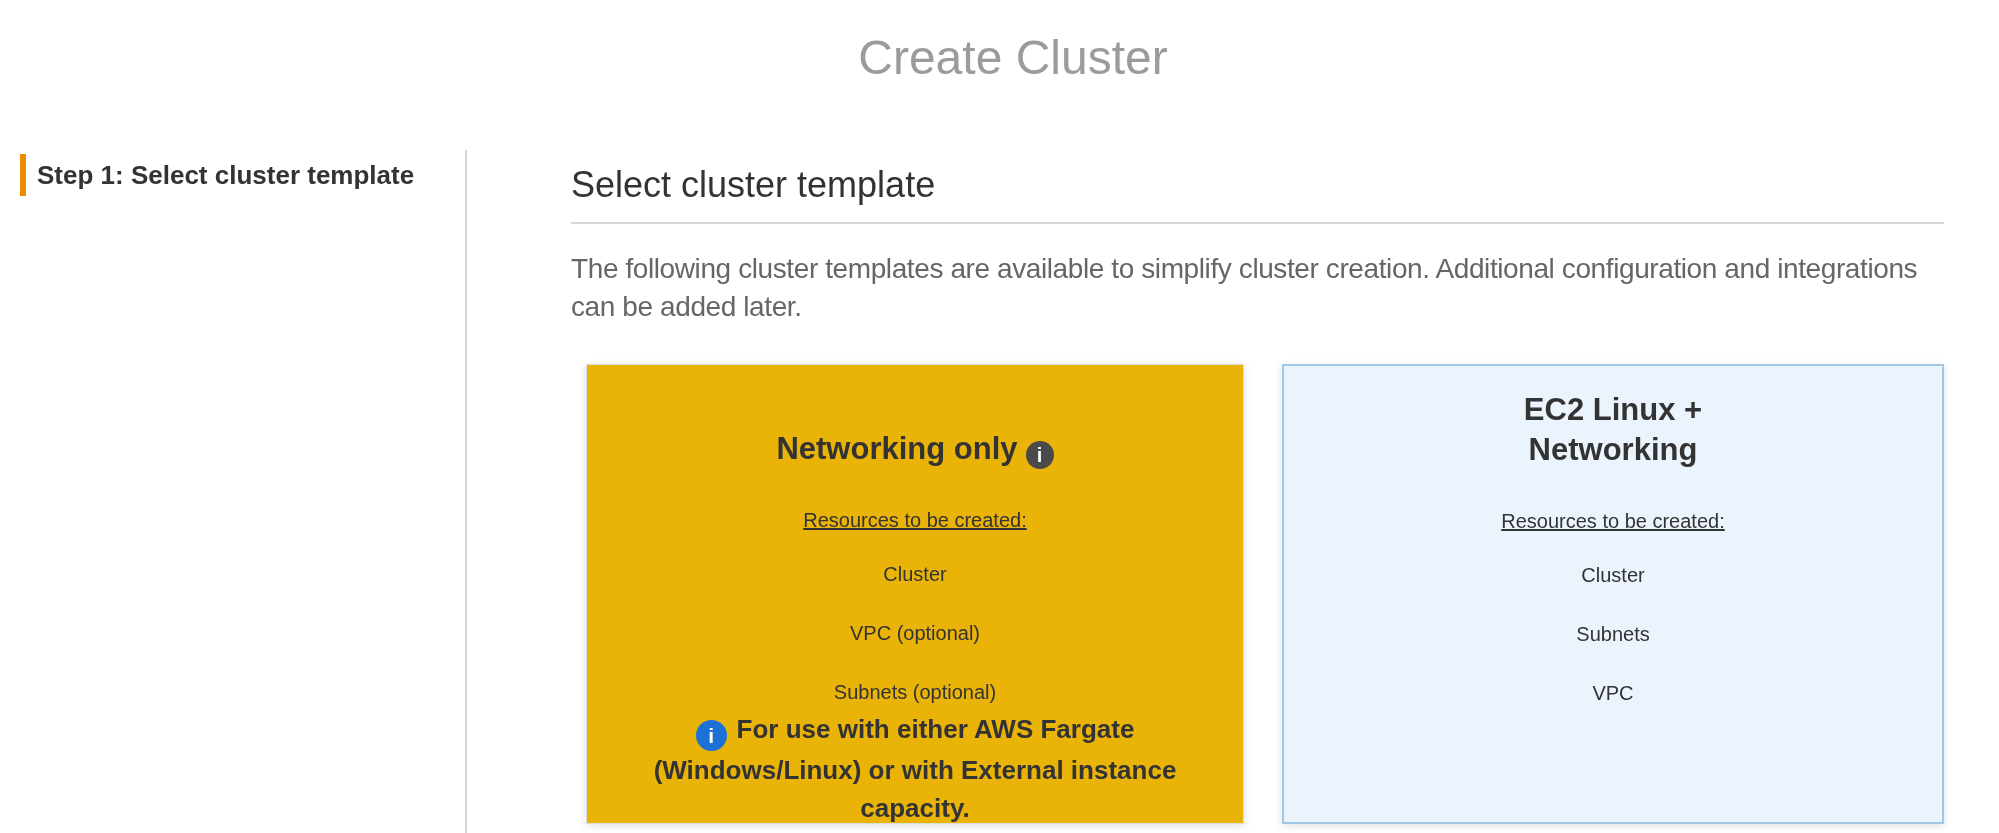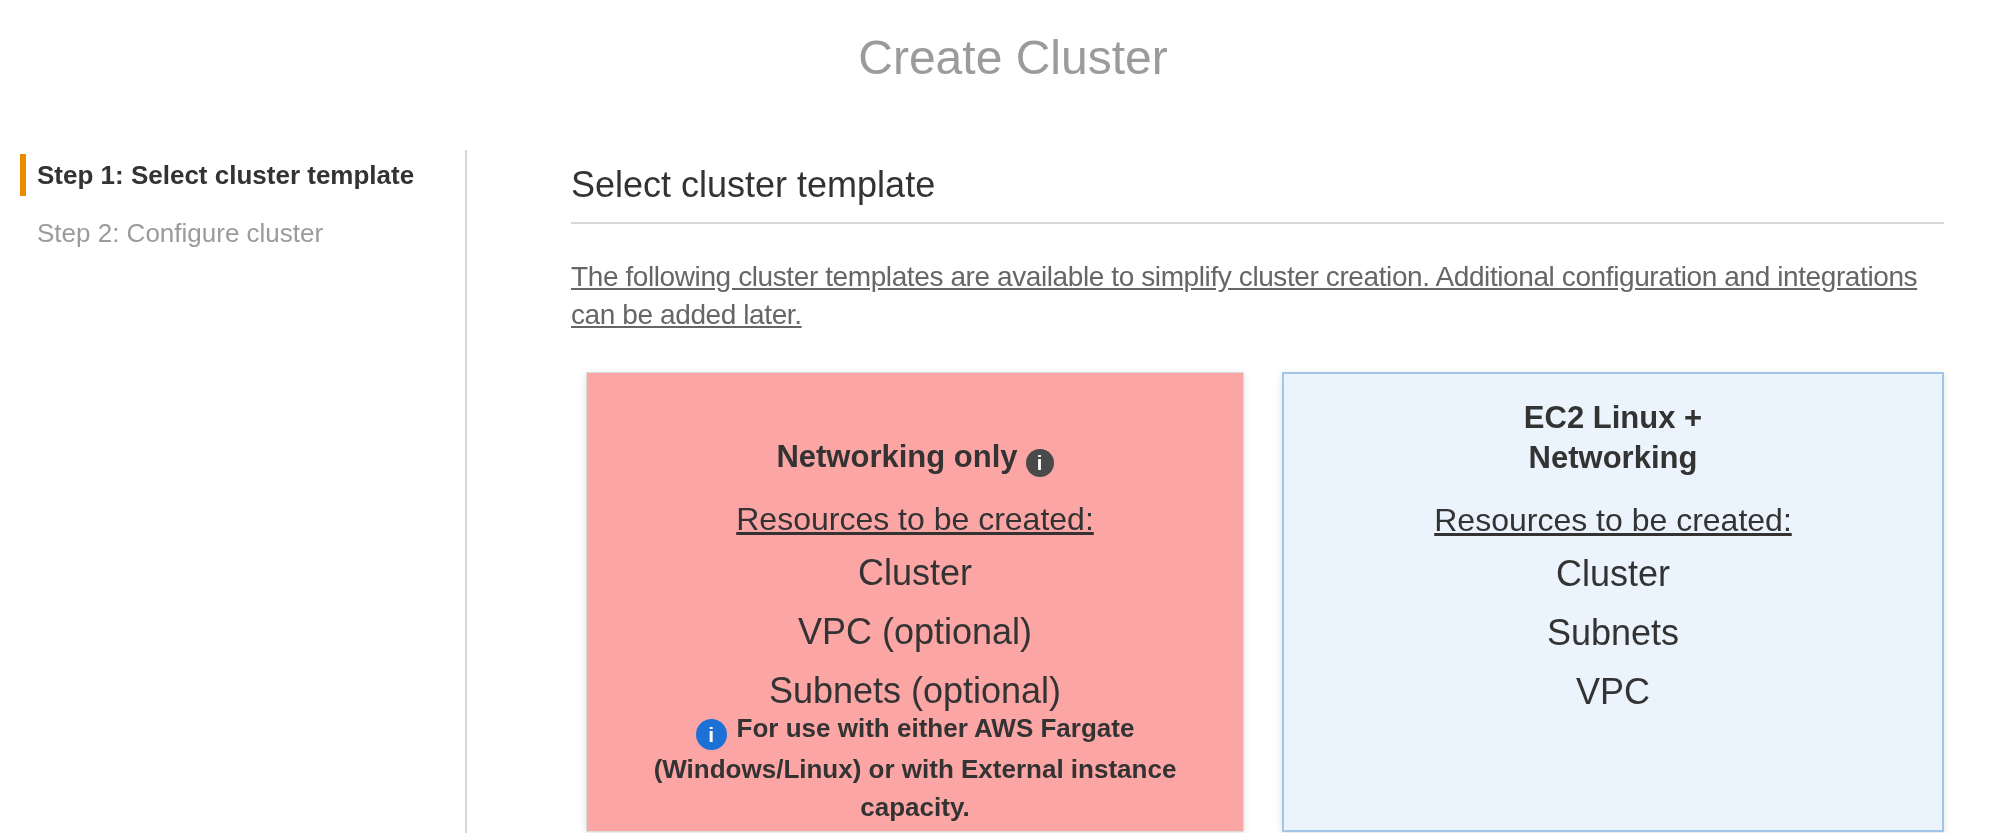--- a/index.html
+++ b/index.html
@@ -69,38 +69,37 @@
   }
   .section-heading{
     font-size:36px;
     line-height:42px;
     font-weight:400;
     color:var(--text-dark);
     padding-bottom:16px;
     border-bottom:2px solid #d8d8d8;
   }
   .section-description{
-    margin-top:34px;
+    margin-top:26px;
     font-size:28px;
     line-height:38px;
     letter-spacing:-0.4px;
     color:var(--text-muted);
     max-width:1420px;
-    text-decoration:underline;
   }
   
   .cards-row{
     display:flex;
     margin:38px 0 0 15px;
     gap:38px;
   }
   .template-card{
     width:658px;
     height:460px;
-    background:#fca5a5;
+    background:#eab308;
     border:1px solid var(--card-border);
     box-shadow:0 2px 8px rgba(0,0,0,0.12);
     display:flex;
     flex-direction:column;
     align-items:center;
     text-align:center;
     padding:24px 24px 22px;
     cursor:pointer;
   }
   .template-card.selected{
@@ -109,31 +108,31 @@
     border:2px solid var(--selected-border);
   }
   .card-title{
     font-size:31px;
     line-height:40px;
     font-weight:bold;
     color:var(--text-dark);
     white-space:pre-line;
   }
   .resources-label{
-    margin-top:24px;
-    font-size:32px;
+    margin-top:33px;
+    font-size:20px;
     line-height:36px;
     text-decoration:underline;
     color:var(--text-dark);
   }
   .resource-list{
     list-style:none;
   }
   .resource-list li{
-    font-size:36px;
+    font-size:20px;
     line-height:36px;
     color:var(--text-dark);
     margin-top:23px;
   }
   .resource-list li:first-child{
     margin-top:18px;
   }
   .card-note{
     margin-top:auto;
     margin-bottom:22px;
@@ -173,23 +172,20 @@
 
 <header class="page-header">
   <h1 class="page-title">Create Cluster</h1>
 </header>
 
 <div class="content-row">
 
   <nav class="wizard-sidebar">
     <div class="wizard-step active">
       <span>Step 1: Select cluster template</span>
-    </div>
-    <div class="wizard-step inactive">
-      <span>Step 2: Configure cluster</span>
     </div>
   </nav>
 
   <main class="main-panel">
     <h2 class="section-heading">Select cluster template</h2>
     <p class="section-description">The following cluster templates are available to simplify cluster creation. Additional configuration and integrations can be added later.</p>
 
     <div class="cards-row">
 
       <div class="template-card">

